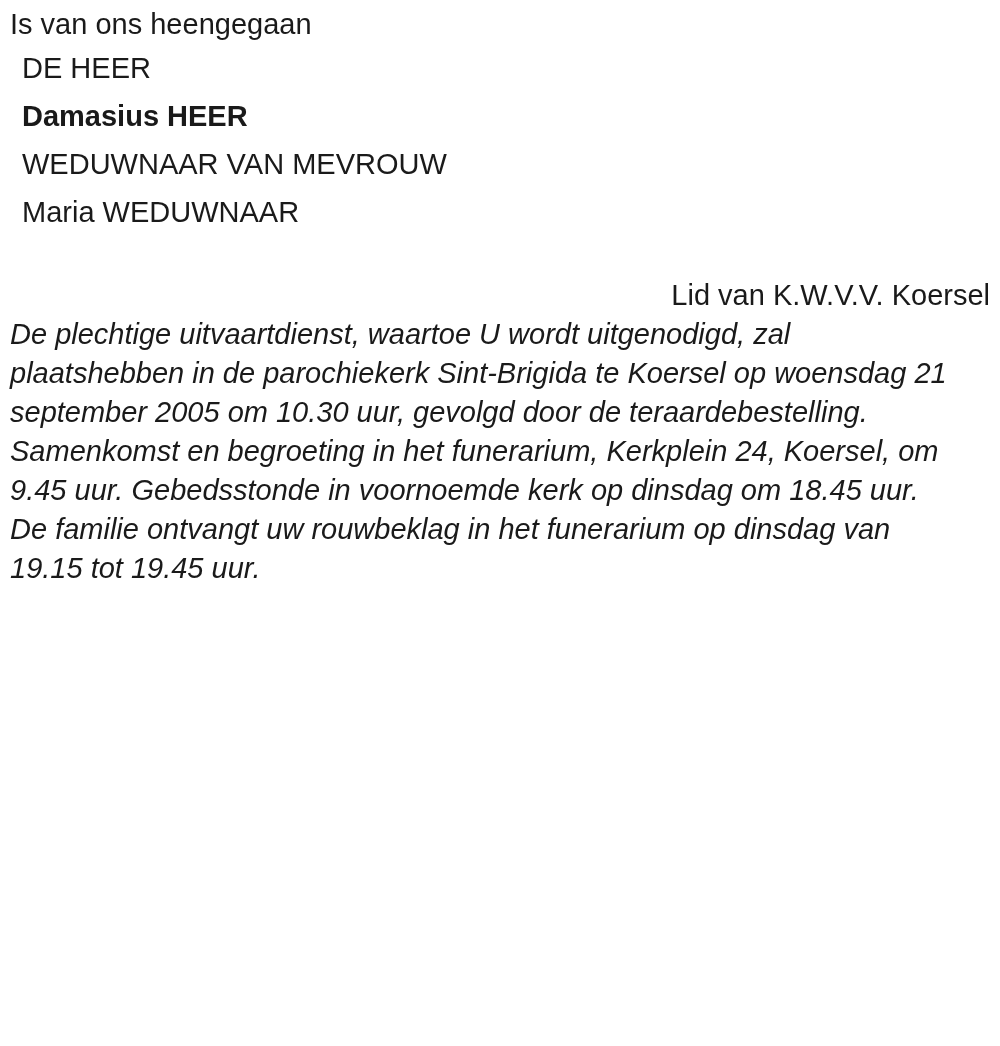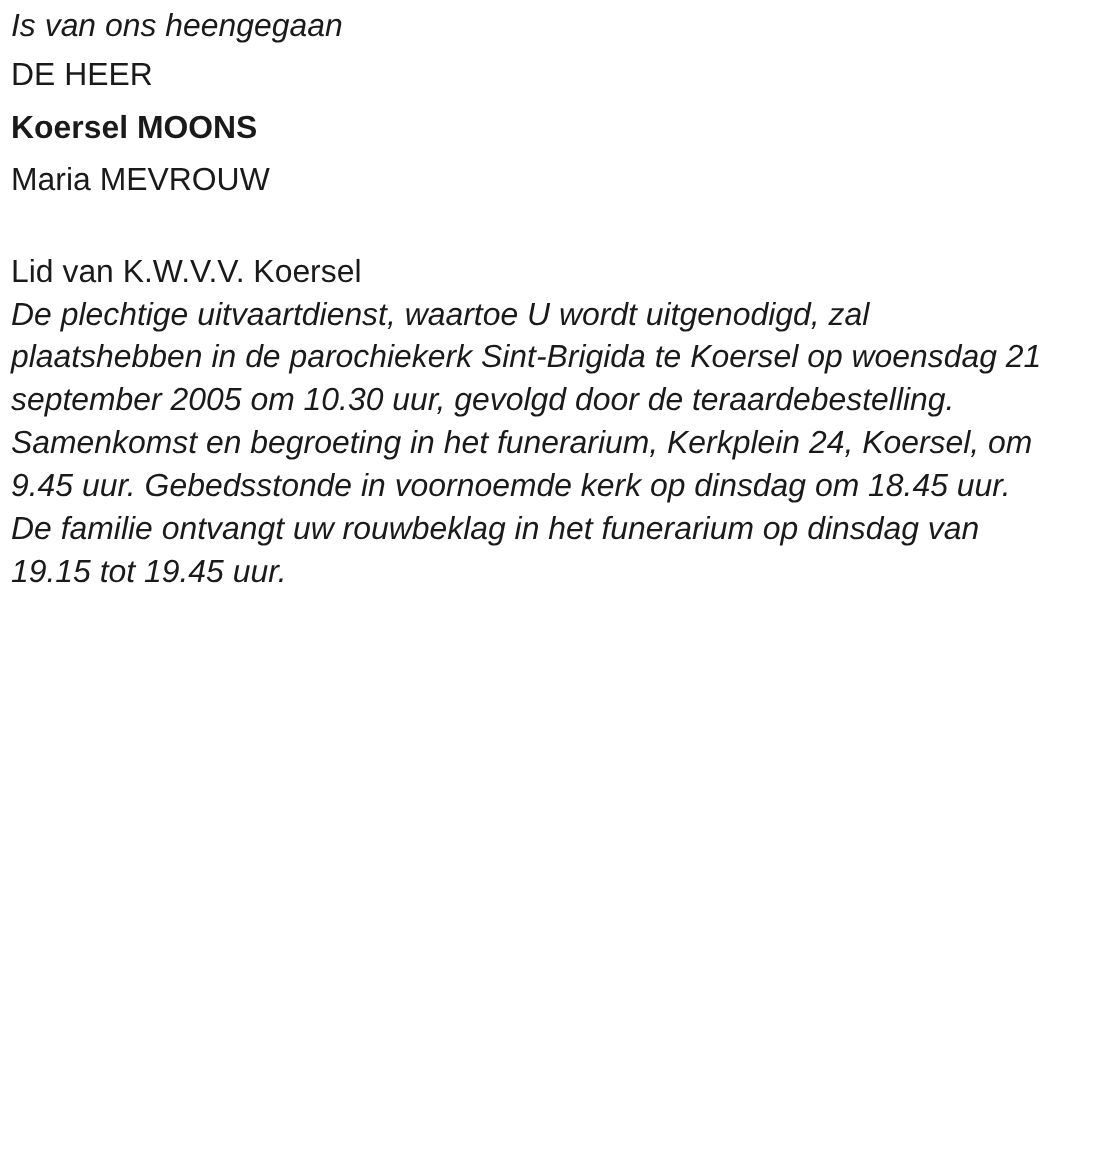--- a/index.html
+++ b/index.html
@@ -14,40 +14,41 @@
     padding: 5px 10px 0 10px;
     font-family: "Liberation Sans", "DejaVu Sans", sans-serif;
     font-size: 29px;
     line-height: 39px;
     font-weight: 400;
     color: #1a1a1a;
     background: #ffffff;
     overflow: hidden;
   }
   .page p { margin: 0; }
-  .opening       { margin-bottom: 37px; font-style: italic; }
-  .header-block  { line-height: 48px; margin-bottom: 40px; }
+  .opening       { margin-bottom: 37px; }
+  .header-block  { line-height: 48px; margin-bottom: 40px; margin-left: 12px; }
   .deceased-name { font-weight: 700; }
-  .membership    { margin-bottom: 41px; }
+  .membership    { margin-bottom: 41px; text-align: right; }
   .birthdeath    { margin-bottom: 45px; }
   .service       { margin-bottom: 44px; font-style: italic; }
   .addresses     { margin-bottom: 42px; }
   .notice        { margin-bottom: 0; }
 </style>
 </head>
 <body style="background: rgb(255, 255, 255);">
 
 <div class="page" style="color: rgb(26, 26, 26); background: rgb(255, 255, 255);">
 
   <p class="opening">Is van ons heengegaan</p>
 
   <div class="header-block">
     <div class="deceased-title">DE HEER</div>
-    <div class="deceased-name">Koersel MOONS</div>
-    <div class="deceased-spouse">Maria MEVROUW</div>
+    <div class="deceased-name">Damasius HEER</div>
+    <div class="deceased-relation">WEDUWNAAR VAN MEVROUW</div>
+    <div class="deceased-spouse">Maria WEDUWNAAR</div>
   </div>
 
   <p class="membership">Lid van K.W.V.V. Koersel</p>
 
 
   <p class="service">De plechtige uitvaartdienst, waartoe U wordt uitgenodigd, zal<br>plaatshebben in de parochiekerk Sint-Brigida te Koersel op woensdag 21<br>september 2005 om 10.30 uur, gevolgd door de teraardebestelling.<br>Samenkomst en begroeting in het funerarium, Kerkplein 24, Koersel, om<br>9.45 uur. Gebedsstonde in voornoemde kerk op dinsdag om 18.45 uur.<br>De familie ontvangt uw rouwbeklag in het funerarium op dinsdag van<br>19.15 tot 19.45 uur.</p>
 
 
 
 </div>

